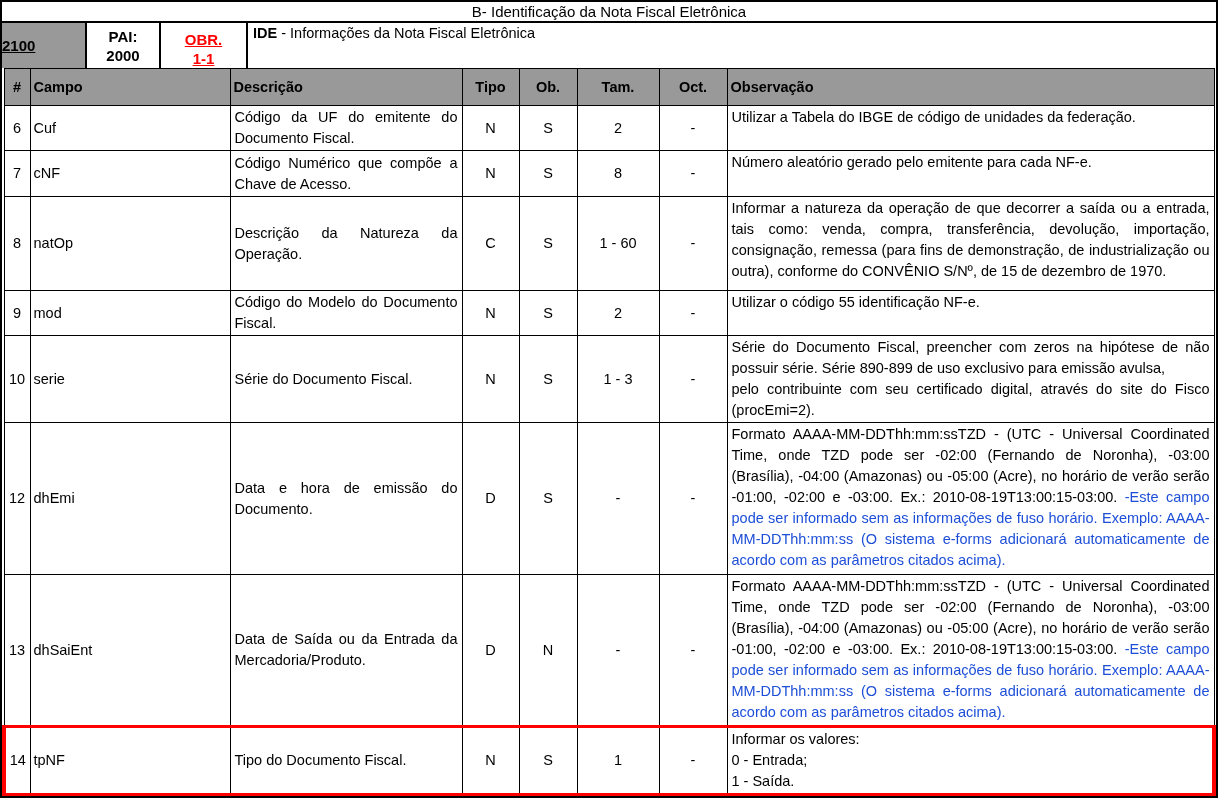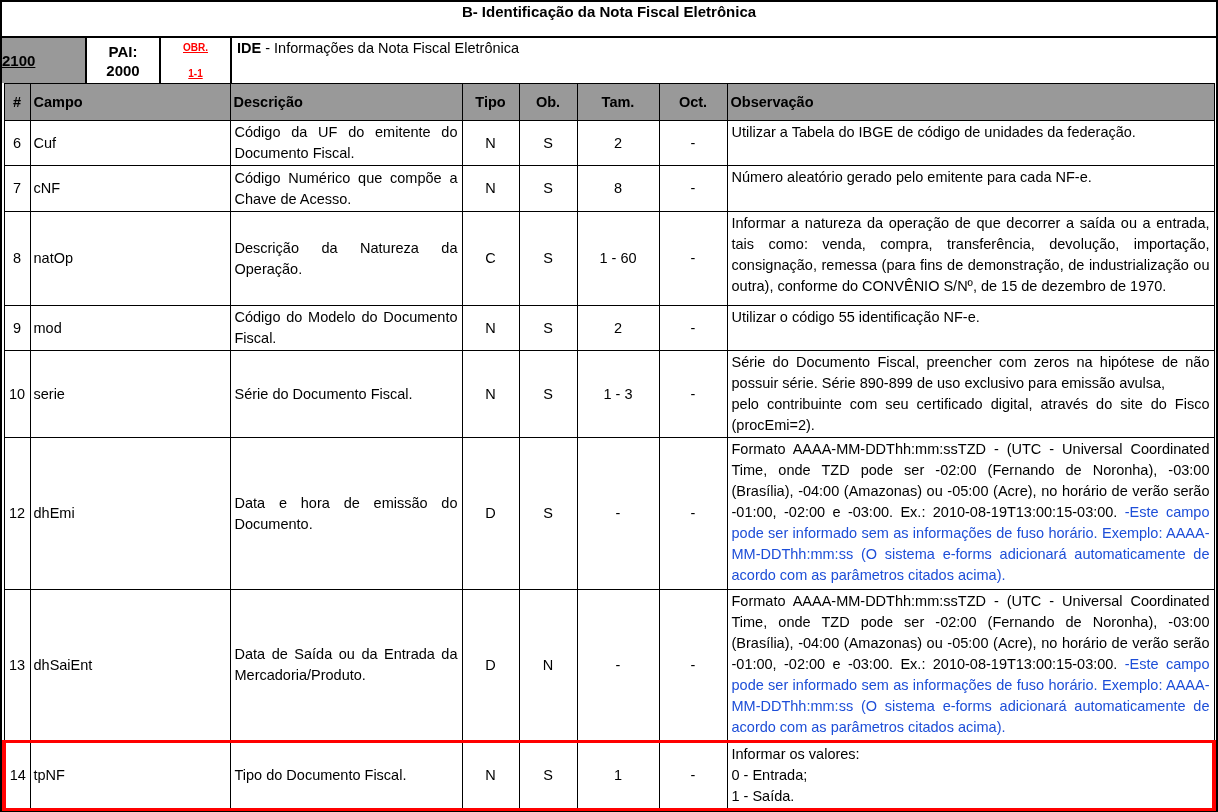--- a/index.html
+++ b/index.html
@@ -8,24 +8,24 @@
     background: #ffffff;
     color: #000000;
     width: 1218px;
   }
   .figure {
     width: 1218px;
     border: 2px solid #000;
     background: #fff;
   }
   .title-bar {
-    height: 36px;
+    height: 21px;
     line-height: 20px;
     text-align: center;
-    font-weight: bold;
+    font-weight: normal;
     font-size: 15px;
     border-bottom: 2px solid #000;
   }
   .info-row {
     display: flex;
     height: 45px;
   }
   .info-cell { border-right: 2px solid #000; }
   .info-cell.group {
     width: 85px;
@@ -33,23 +33,23 @@
     display: flex; align-items: center; justify-content: flex-start;
     font-weight: bold; font-size: 15px;
   }
   .info-cell.group .code { text-decoration: underline; }
   .info-cell.pai {
     width: 74px;
     display: flex; flex-direction: column; align-items: center; justify-content: center;
     font-weight: bold; font-size: 15px; line-height: 19px;
   }
   .info-cell.obr {
-    width: 71px;
-    display: flex; flex-direction: column; align-items: center; justify-content: space-between;
-    font-weight: bold; font-size: 10px; line-height: 19px;
+    width: 87px;
+    display: flex; flex-direction: column; align-items: center; justify-content: flex-end;
+    font-weight: bold; font-size: 15px; line-height: 19px;
     color: #ff0000;
   }
   .info-cell.obr span { text-decoration: underline; }
   .info-cell.section {
     flex: 1;
     border-right: none;
     padding: 2px 5px;
     font-size: 14.5px;
   }
   .info-cell.section b { font-weight: bold; }

